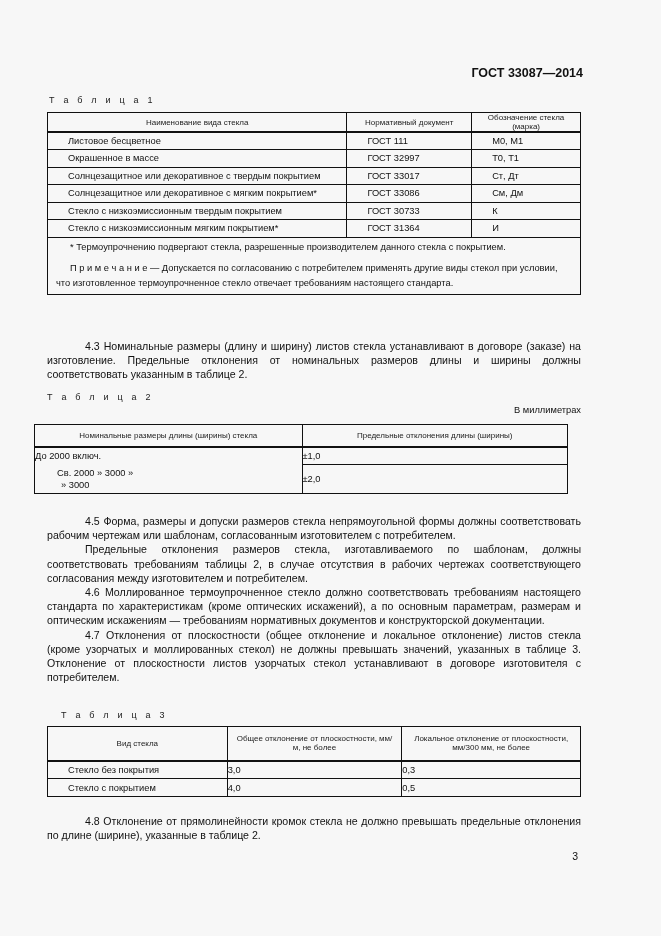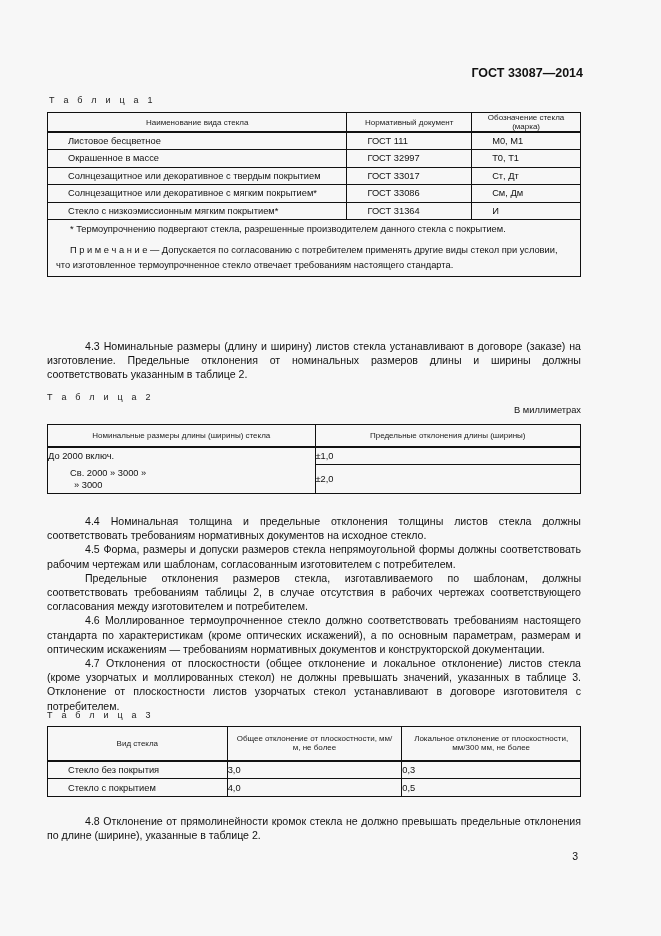--- a/index.html
+++ b/index.html
@@ -56,20 +56,25 @@
     <tr style="height:17.5px;margin-top:32px;">
       <td class="l">Солнцезащитное или декоративное с твердым покрытием</td>
       <td class="l">ГОСТ 33017</td>
       <td class="l">Сᴛ, Дᴛ</td>
     </tr>
     <tr style="height:17.5px;">
       <td class="l">Солнцезащитное или декоративное с мягким покрытием*</td>
       <td class="l">ГОСТ 33086</td>
       <td class="l">Сᴍ, Дᴍ</td>
     </tr>
+    <tr style="height:17.5px;">
+      <td class="l">Стекло с низкоэмиссионным твердым покрытием</td>
+      <td class="l">ГОСТ 30733</td>
+      <td class="l">К</td>
+    </tr>
     <tr style="height:17.5px;margin-top:12px;">
       <td class="l">Стекло с низкоэмиссионным мягким покрытием*</td>
       <td class="l">ГОСТ 31364</td>
       <td class="l">И</td>
     </tr>
     <tr>
       <td colspan="3" class="note">
         <p style="margin-bottom:6px;">* Термоупрочнению подвергают стекла, разрешенные производителем данного стекла с покрытием.</p>
         <p><span>П р и м е ч а н и е</span><span> — Допускается по согласованию с потребителем применять другие виды стекол при условии, что изготовленное термоупрочненное стекло отвечает требованиям настоящего стандарта.</span></p>
       </td>
@@ -77,21 +82,21 @@
   </tbody>
 </table>
 
 <div class="para" style="top:339px;">
   <p>4.3  Номинальные размеры (длину и ширину) листов стекла устанавливают в договоре (заказе) на изготовление. Предельные отклонения от номинальных размеров длины и ширины должны соответствовать указанным в таблице 2.</p>
 </div>
 
 <div class="abs tcap" style="left:47px;top:392px;">Т а б л и ц а  2</div>
 <div class="abs units">В миллиметрах</div>
 
-<table style="left:47px;top:424px;width:534px;">
+<table style="left:34px;top:424px;width:534px;">
   <colgroup>
       <col style="width:268px">
       <col style="width:266px">
     </colgroup>
   <thead>
     <tr style="height:22px;">
       <th>Номинальные размеры длины (ширины) стекла</th>
       <th>Предельные отклонения длины (ширины)</th>
     </tr>
   </thead>
@@ -104,28 +109,27 @@
       <td class="l2" style="border-top:none;line-height:12px;padding-left:22px;">
         <div>Св. 2000  »  3000    »</div>
         <div style="padding-left:4px;">»  3000</div>
       </td>
       <td class="c">±2,0</td>
     </tr>
   </tbody>
 </table>
 
 <div class="para" style="top:514px;">
-  <p>4.4  Номинальная толщина и предельные отклонения толщины листов стекла должны соответствовать требованиям нормативных документов на исходное стекло.</p>
   <p>4.5  Форма, размеры и допуски размеров стекла непрямоугольной формы должны соответствовать рабочим чертежам или шаблонам, согласованным изготовителем с потребителем.</p>
   <p>Предельные отклонения размеров стекла, изготавливаемого по шаблонам, должны соответствовать требованиям таблицы 2, в случае отсутствия в рабочих чертежах соответствующего согласования между изготовителем и потребителем.</p>
   <p>4.6  Моллированное термоупрочненное стекло должно соответствовать требованиям настоящего стандарта по характеристикам (кроме оптических искажений), а по основным параметрам, размерам и оптическим искажениям — требованиям нормативных документов и конструкторской документации.</p>
   <p>4.7  Отклонения от плоскостности (общее отклонение и локальное отклонение) листов стекла (кроме узорчатых и моллированных стекол) не должны превышать значений, указанных в таблице 3. Отклонение от плоскостности листов узорчатых стекол устанавливают в договоре изготовителя с потребителем.</p>
 </div>
 
-<div class="abs tcap" style="left:47px;top:710px;">Т а б л и ц а  3</div>
+<div class="abs tcap" style="left:61px;top:710px;">Т а б л и ц а  3</div>
 
 <table style="left:47px;top:726px;width:534px;">
   <colgroup>
       <col style="width:180px">
       <col style="width:175px">
       <col style="width:179px">
     </colgroup>
   <thead>
     <tr style="height:34px;">
       <th>Вид стекла</th>

